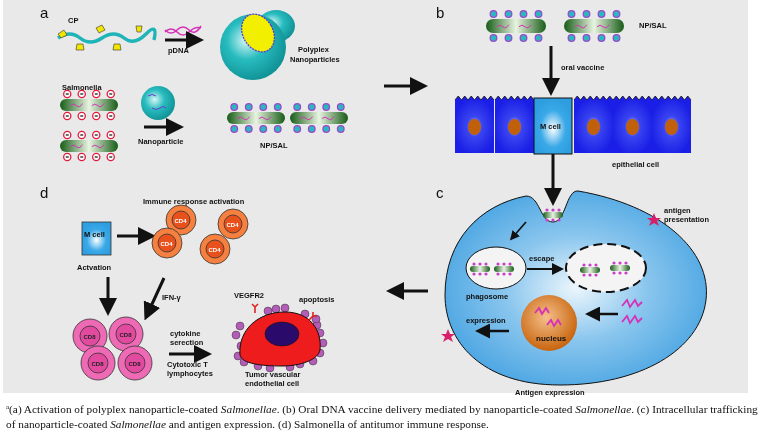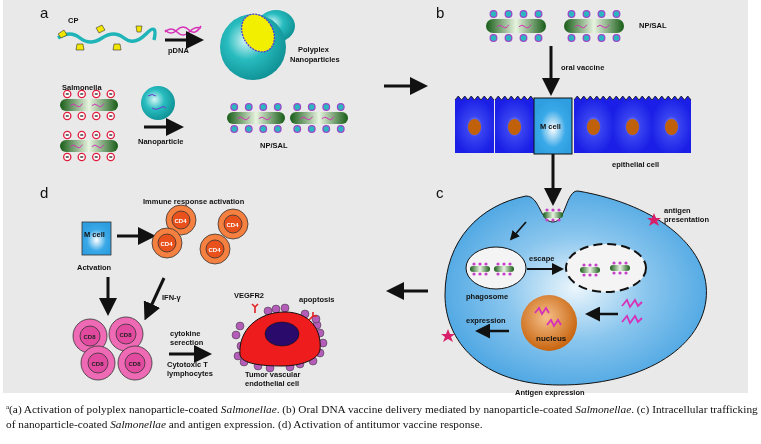--- a/index.html
+++ b/index.html
@@ -410,14 +410,14 @@
       <path d="M309,320 l4,-4 m0,0 l0,-4 m0,4 l4,0" stroke="#e32020" stroke-width="1.6" fill="none"></path>
     </g>
     <text class="lbl" x="234" y="298">VEGFR2</text>
     <text class="lbl" x="299" y="302">apoptosis</text>
     <text class="lbl" x="245" y="377">Tumor vascular</text>
     <text class="lbl" x="245" y="386">endothelial cell</text>
   </g>
 </svg>
 
 <div class="caption">
-  <sup>a</sup><span id="capText"><span>(a) Activation of polyplex nanoparticle-coated </span><i>Salmonellae</i><span>. (b) Oral DNA vaccine delivery mediated by nanoparticle-coated </span><i>Salmonellae</i><span>. (c) Intracellular trafficking of nanoparticle-coated </span><i>Salmonellae</i><span> and antigen expression. (d) Activation of antitumor vaccine response.</span></span>
+  <sup>a</sup><span id="capText"><span>(a) Activation of polyplex nanoparticle-coated </span><i>Salmonellae</i><span>. (b) Oral DNA vaccine delivery mediated by nanoparticle-coated </span><i>Salmonellae</i><span>. (c) Intracellular trafficking of nanoparticle-coated </span><i>Salmonellae</i><span> and antigen expression. (d) Salmonella of antitumor immune response.</span></span>
 </div>
 
 </body></html>

